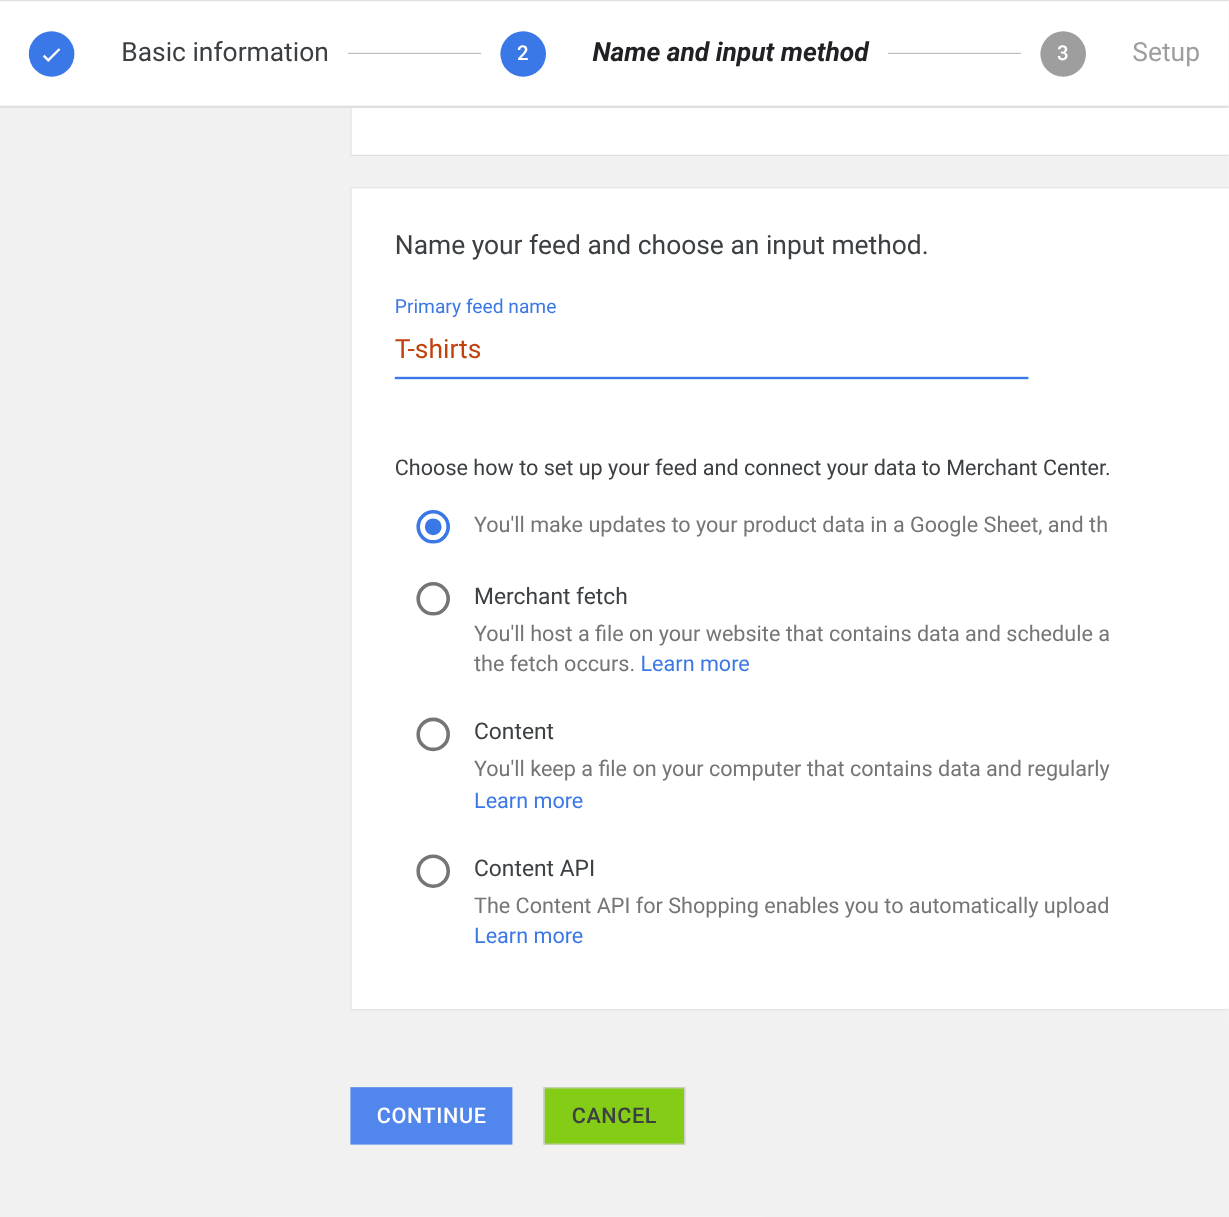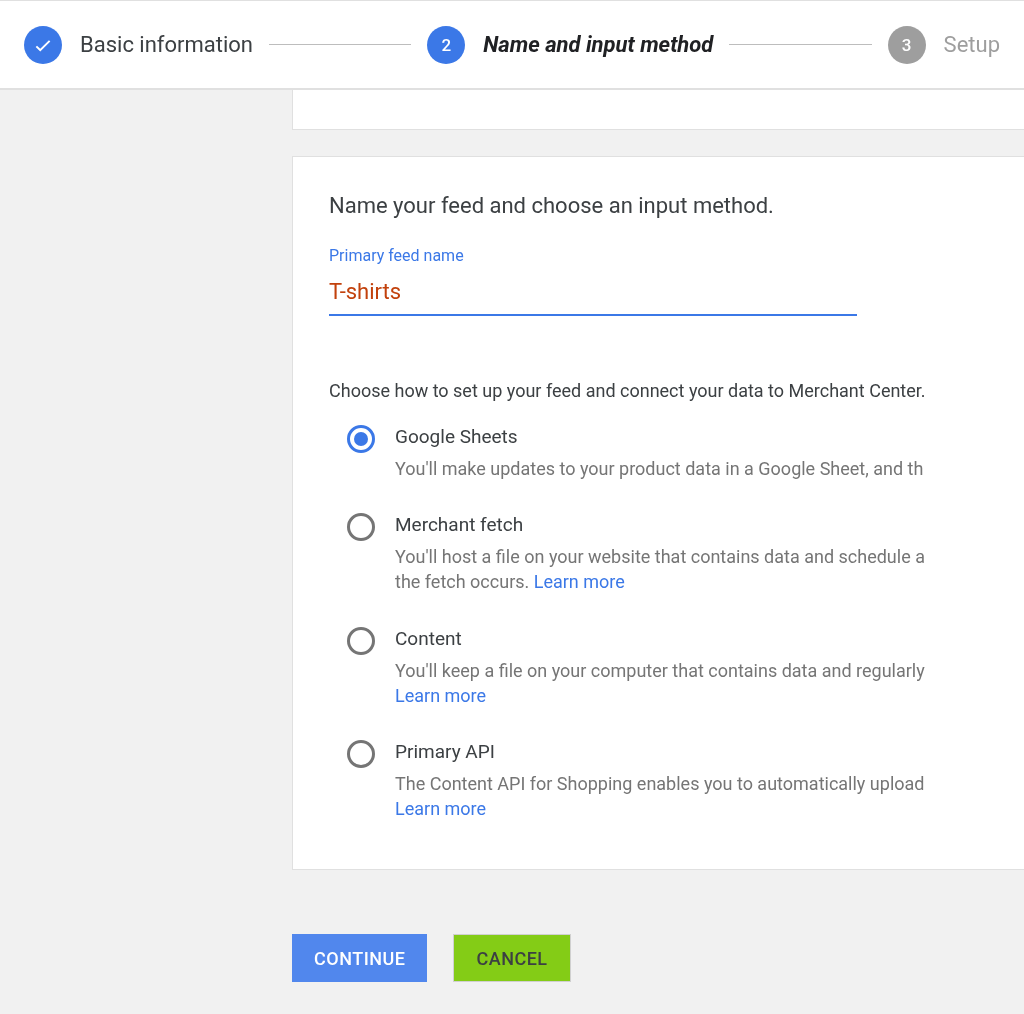--- a/index.html
+++ b/index.html
@@ -15,20 +15,21 @@
     border-top: 1px solid #e0e0e0;
     border-bottom: 2px solid #e0e0e0;
     height: 90px;
     display: flex;
     align-items: center;
     padding: 0 24px;
   }
   .step {
     display: flex;
     align-items: center;
+    gap: 21px;
   }
   .step-circle {
     width: 38px;
     height: 38px;
     border-radius: 50%;
     display: flex;
     align-items: center;
     justify-content: center;
     color: #fff;
     font-size: 17px;
@@ -206,21 +207,20 @@
     <input class="text-input" type="text" value="T-shirts" style="">
 
     <div class="section-sub">Choose how to set up your feed and connect your data to Merchant Center.</div>
 
     
     <div class="radio-row">
       <div class="radio-outer selected">
         <div class="radio-inner"></div>
       </div>
       <div class="radio-text">
-        <div class="radio-title">Google Sheets</div>
         <div class="radio-desc">You'll make updates to your product data in a Google Sheet, and th</div>
       </div>
     </div>
 
     
     <div class="radio-row">
       <div class="radio-outer"></div>
       <div class="radio-text">
         <div class="radio-title">Merchant fetch</div>
         <div class="radio-desc">
@@ -239,21 +239,21 @@
           <span>You'll keep a file on your computer that contains data and regularly</span><br>
           <span class="link">Learn more</span>
         </div>
       </div>
     </div>
 
     
     <div class="radio-row" style="margin-bottom:0">
       <div class="radio-outer"></div>
       <div class="radio-text">
-        <div class="radio-title">Primary API</div>
+        <div class="radio-title">Content API</div>
         <div class="radio-desc">
           <span>The Content API for Shopping enables you to automatically upload</span><br>
           <span class="link">Learn more</span>
         </div>
       </div>
     </div>
 
   </div>
 </div>
 

